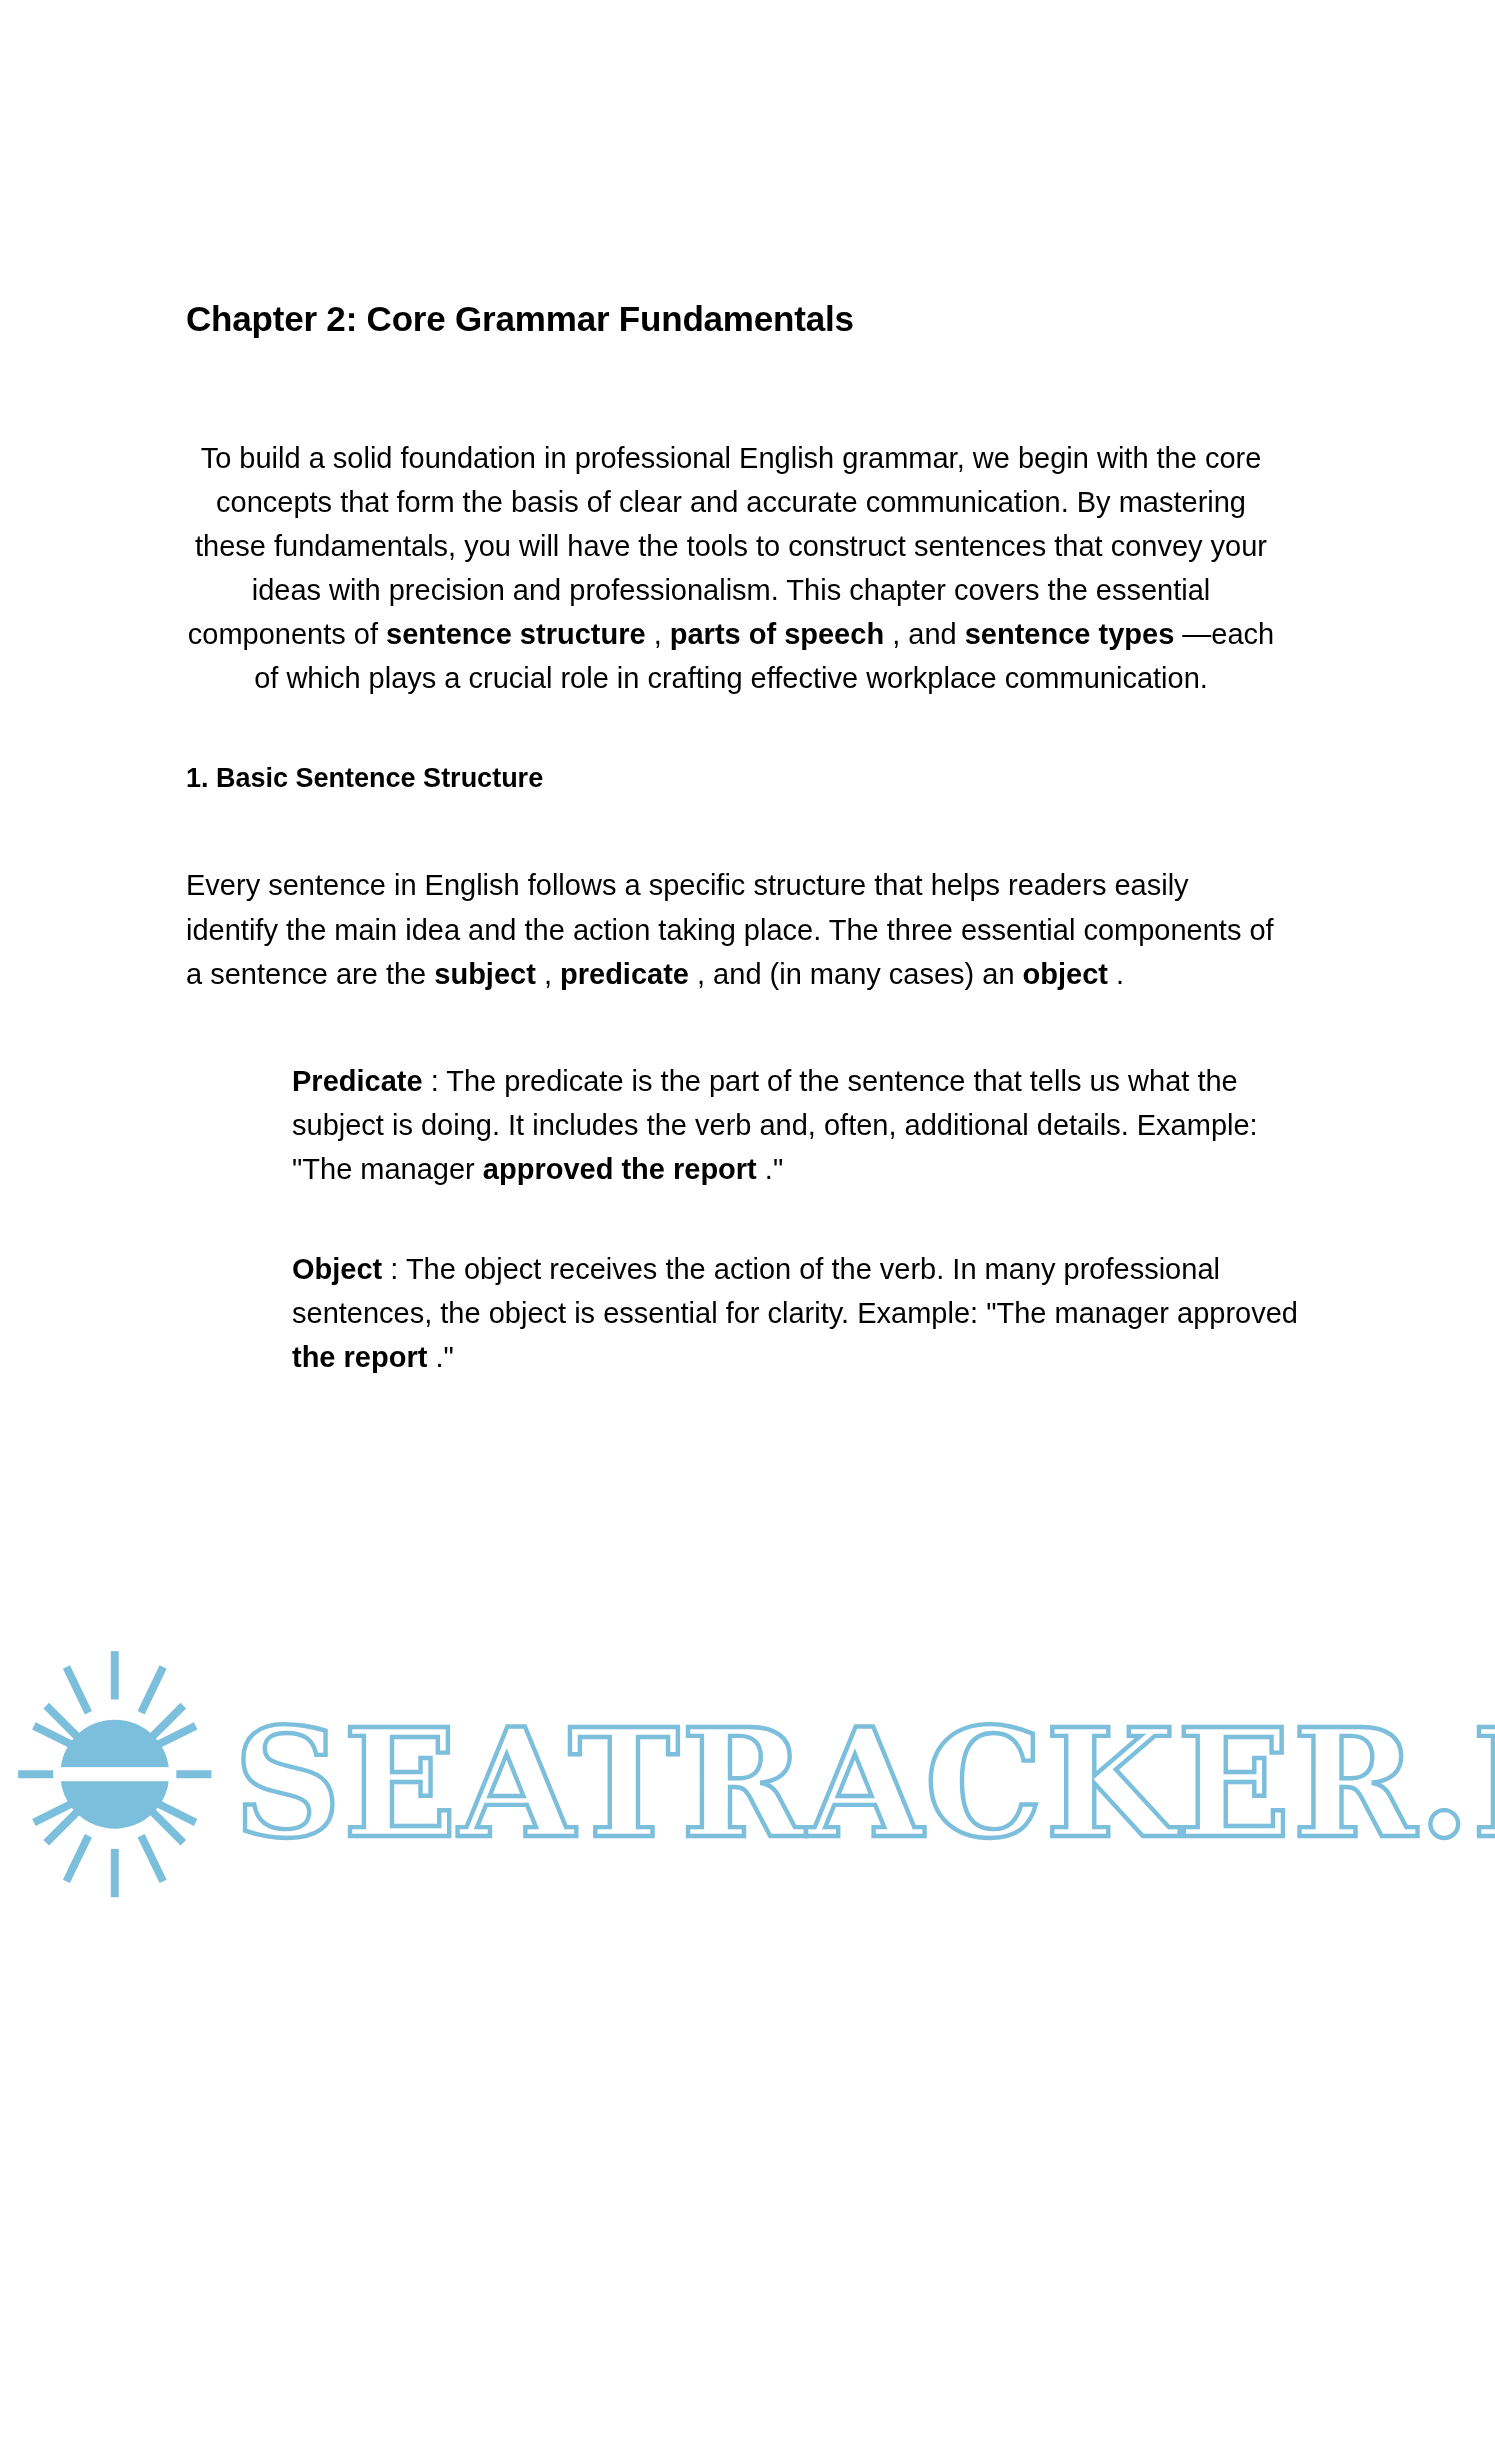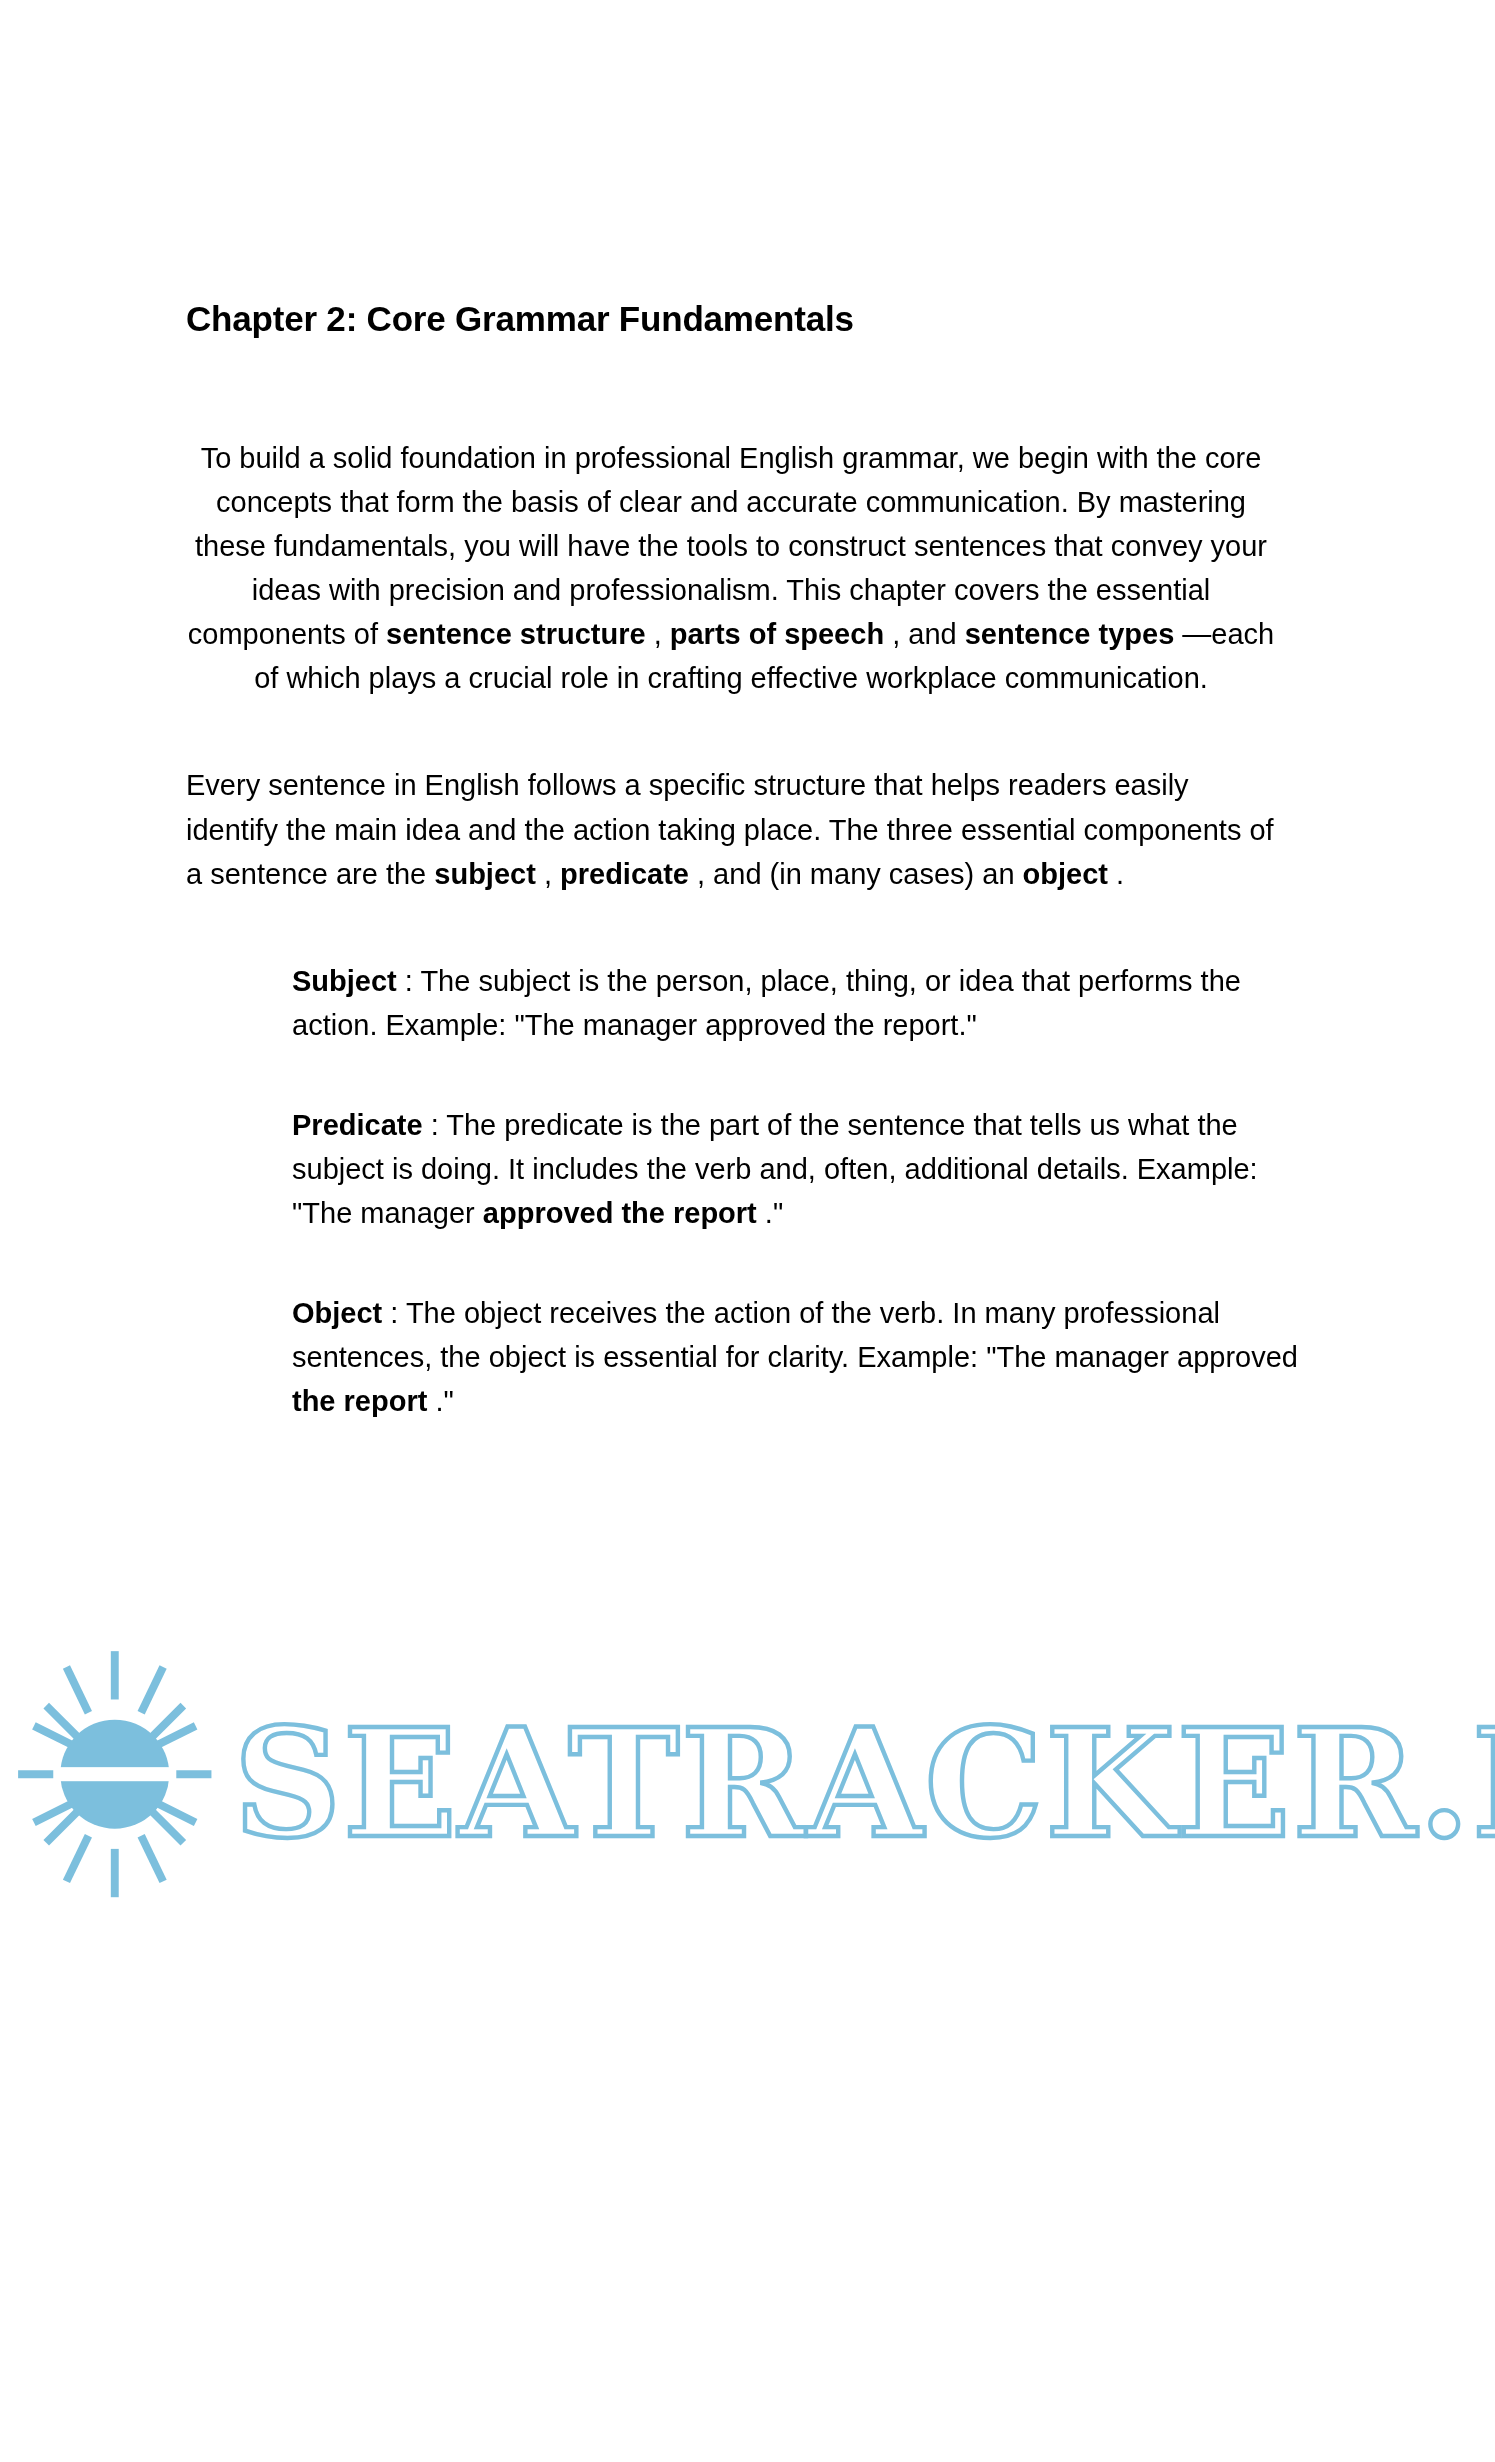--- a/index.html
+++ b/index.html
@@ -91,25 +91,25 @@
 <body>
 
 <div class="page">
 
   <div class="content">
 
     <h1 class="chapter-title">Chapter 2: Core Grammar Fundamentals</h1>
 
     <p class="body-text gap-after-intro"><span>To build a solid foundation in professional English grammar, we begin with the core concepts that form the basis of clear and accurate communication. By mastering these fundamentals, you will have the tools to construct sentences that convey your ideas with precision and professionalism. This chapter covers the essential components of </span><b>sentence structure</b><span> , </span><b>parts of speech</b><span> , and </span><b>sentence types</b><span> —each of which plays a crucial role in crafting effective workplace communication.</span></p>
 
+    <h2 class="section-heading">1. Basic Sentence Structure</h2>
 
     <p class="body-text"><span>Every sentence in English follows a specific structure that helps readers easily identify the main idea and the action taking place. The three essential components of a sentence are the </span><b>subject</b><span> , </span><b>predicate</b><span> , and (in many cases) an </span><b>object</b><span> .</span></p>
 
     <ul class="definition-list">
-      <li class="definition-item"><b>Subject</b><span> : The subject is the person, place, thing, or idea that performs the action. Example: "The manager approved the report."</span><b></b><span></span></li>
       <li class="definition-item"><b>Predicate</b><span> : The predicate is the part of the sentence that tells us what the subject is doing. It includes the verb and, often, additional details. Example: "The manager </span><b>approved the report</b><span> ."</span></li>
       <li class="definition-item"><b>Object</b><span> : The object receives the action of the verb. In many professional sentences, the object is essential for clarity. Example: "The manager approved </span><b>the report</b><span> ."</span></li>
     </ul>
 
 
   </div>
 
   <div class="watermark">
     <svg width="1495" height="290" viewBox="0 0 1700 330" xmlns="http://www.w3.org/2000/svg">
       <g>

